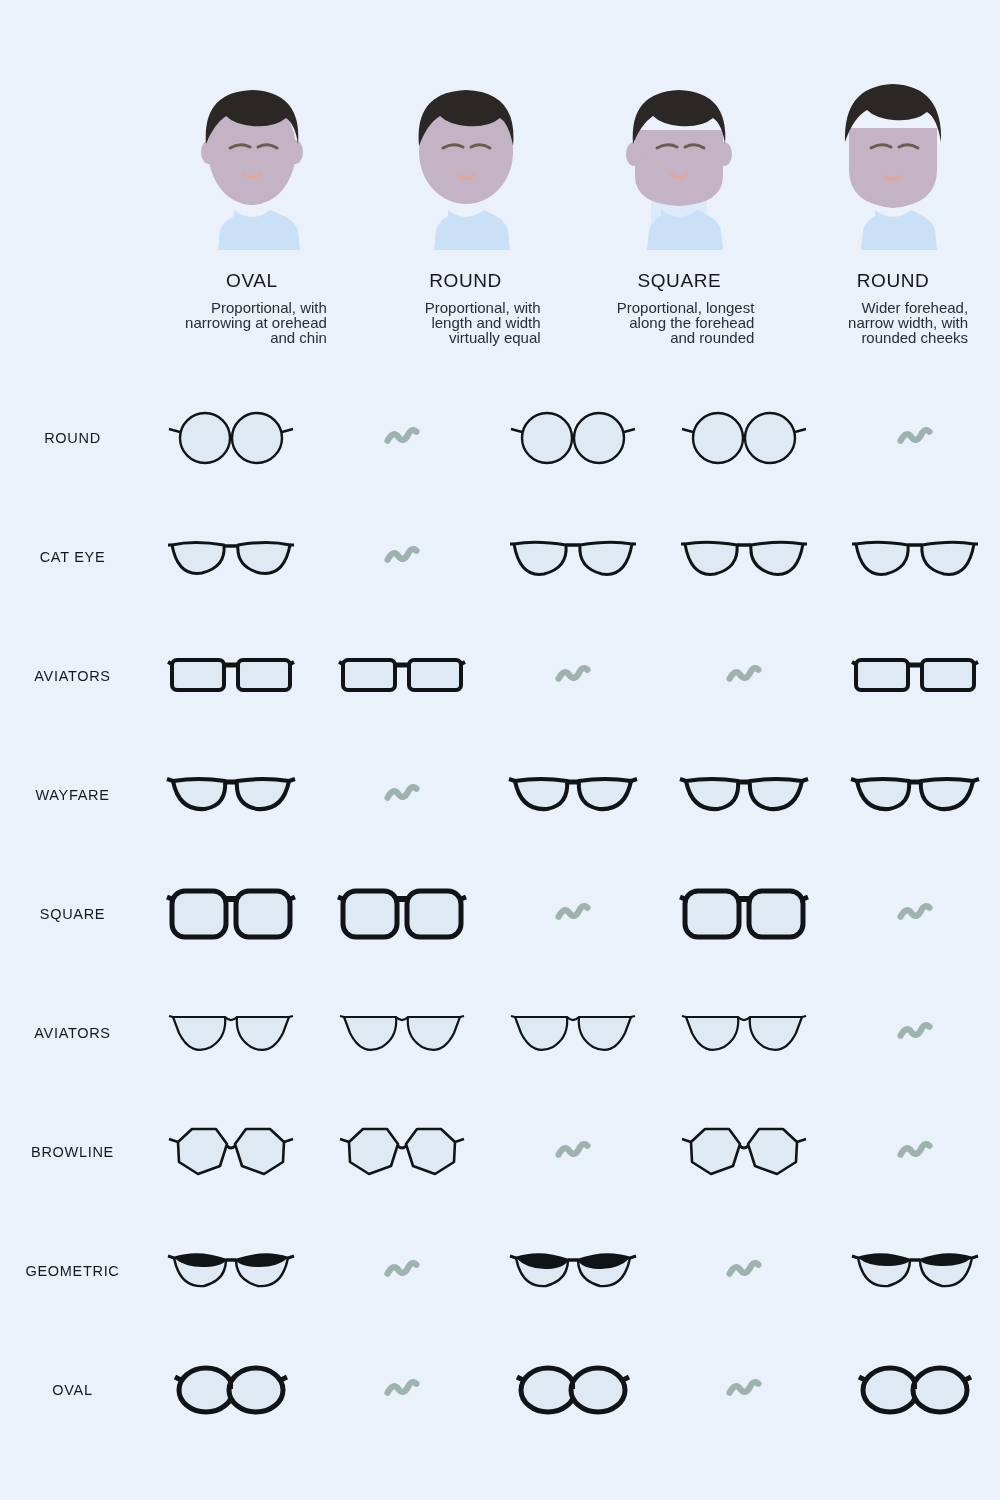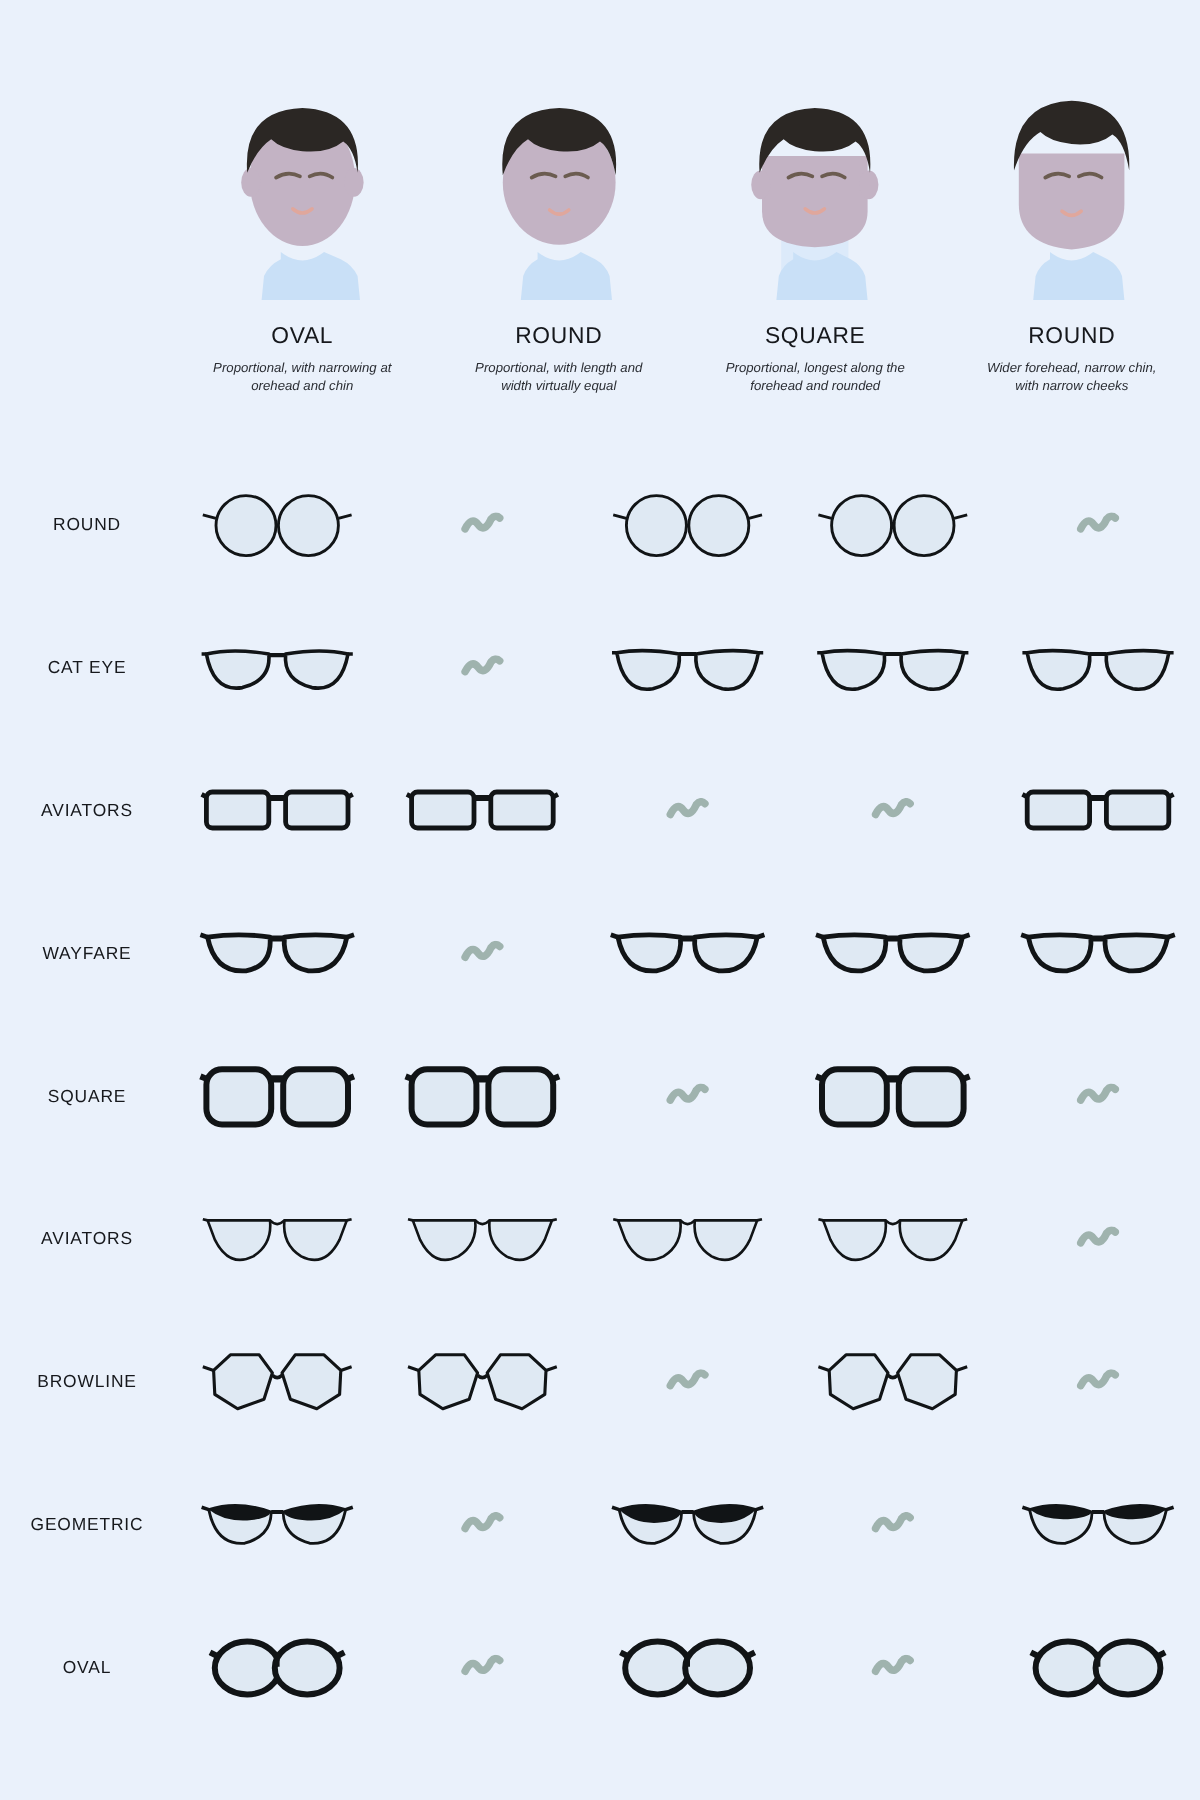--- a/index.html
+++ b/index.html
@@ -47,26 +47,25 @@
   }
   .face-title {
     margin-top: 20px;
     font-size: 19px;
     letter-spacing: 0.6px;
     color: #16181c;
     text-align: center;
   }
   .face-desc {
     margin-top: 8px;
-    font-size: 11px;
+    font-size: 15px;
     line-height: 15px;
     color: #2a2d33;
-    text-align: center;
+    text-align: right;
     width: 150px;
-    font-style: italic;
   }
 
   
   .face-art svg { display: block; }
 
   
   .grid {
     position: absolute;
     left: 0;
     top: 378px;
@@ -163,21 +162,21 @@
         <svg viewBox="0 0 140 190" width="140" height="190">
           <path d="M52 150 q18 14 36 0 l12 6 q9 5 12 14 l2 20 H38 l2 -20 q3 -9 12 -14 Z" fill="#c9e0f7"></path>
           <path d="M26 68 h88 v42 q0 34 -44 38 q-44 -4 -44 -38 Z" fill="#c3b3c4"></path>
           <path d="M22 82 q-2 -56 48 -58 q50 2 48 58 q-4 -24 -14 -30 q-12 10 -34 8 q-18 -2 -26 -10 q-14 8 -22 32 Z" fill="#2b2724"></path>
           <path d="M48 88 q10 -6 20 -1" stroke="#6b5c50" stroke-width="3" fill="none" stroke-linecap="round"></path>
           <path d="M76 87 q10 -5 19 1" stroke="#6b5c50" stroke-width="3" fill="none" stroke-linecap="round"></path>
           <path d="M62 116 q8 7 16 0" stroke="#e0a79c" stroke-width="3" fill="none" stroke-linecap="round"></path>
         </svg>
       </div>
       <div class="face-title">ROUND</div>
-      <div class="face-desc">Wider forehead, narrow chin, with narrow cheeks</div>
+      <div class="face-desc">Wider forehead, narrow width, with rounded cheeks</div>
     </div>
   </div>
 
   <div class="grid">
 
     <div class="grid-row">
       <div class="row-label">ROUND</div>
       <div class="cell">
         <svg width="128" height="56" viewBox="0 0 128 56">
             <g fill="#dfe9f3" stroke="#111416" stroke-width="2.4">

